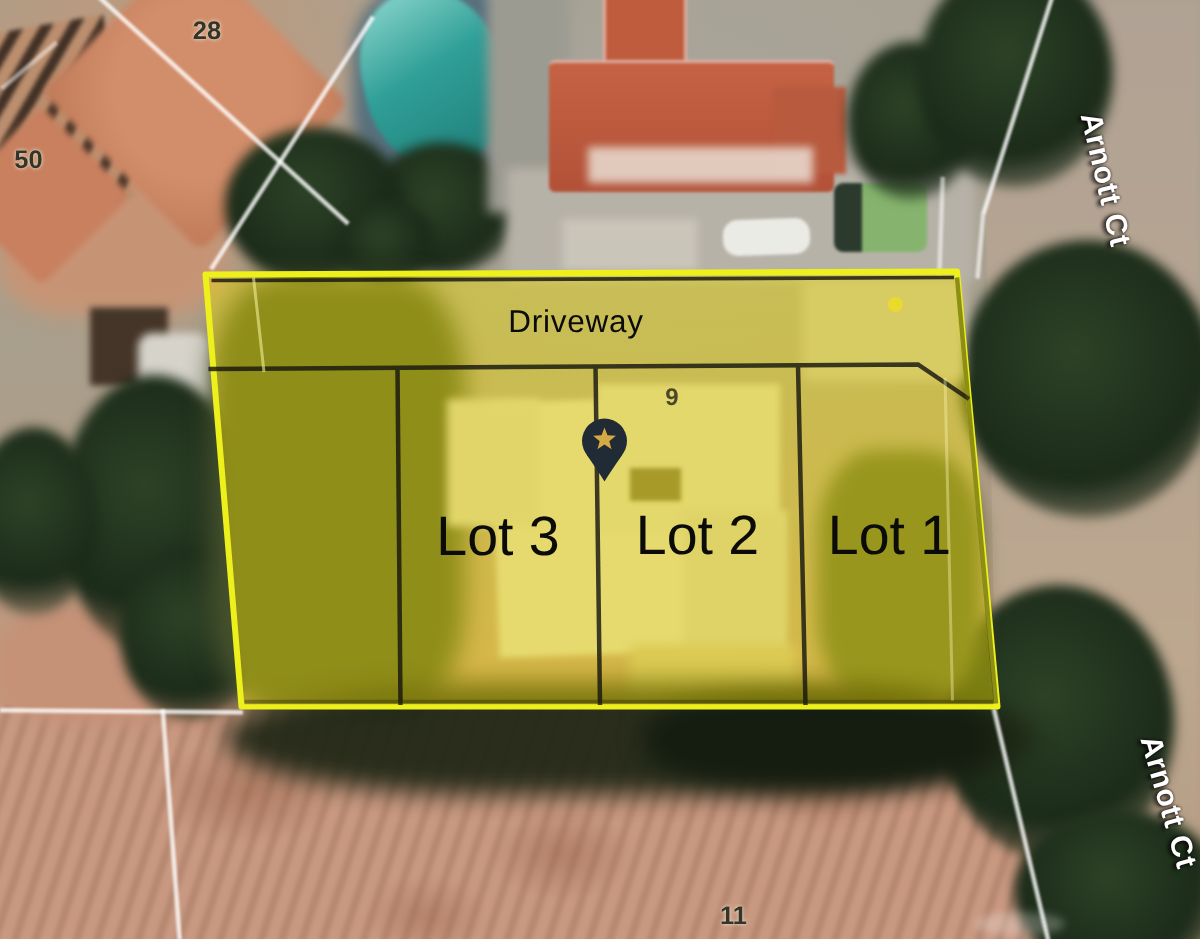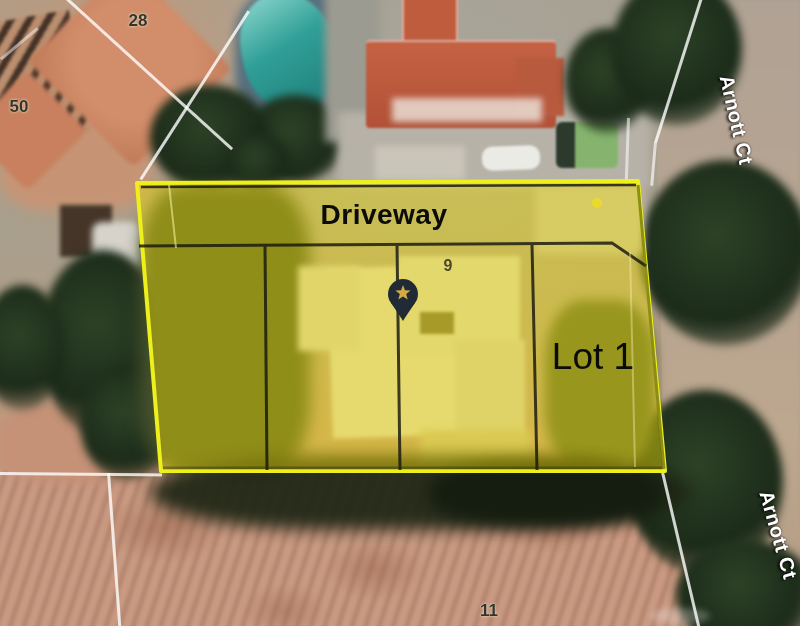--- a/index.html
+++ b/index.html
@@ -19,21 +19,21 @@
       linear-gradient(180deg,#a6a08f 0%,#a79f8d 35%,#b49d85 60%,#c2997d 100%);
   }
   .tree{
     background:radial-gradient(circle at 45% 40%, #2d4227 0%, #1b2b19 60%, rgba(18,30,16,0) 100%);
     border-radius:50%;filter:blur(4px);
   }
   .wline{position:absolute;height:3px;background:rgba(255,255,255,.8);transform-origin:0 0;filter:blur(.7px);}
   .overlay-svg{position:absolute;left:0;top:0;}
   .ov-fill{fill:rgba(246,227,0,0.42);stroke-linejoin:round;}
   .lbl{position:absolute;transform:translate(-50%,-50%);color:#0b0b09;white-space:nowrap;}
-  .driveway{font-size:28px;font-weight:700;letter-spacing:.5px;}
+  .driveway{font-size:21px;font-weight:400;letter-spacing:.5px;}
   .lot{font-size:37px;font-weight:500;}
   .lot4{left:208px;top:360px;} .lot3{left:332px;top:358px;}
   .lot2{left:465px;top:357px;} .lot1{left:593px;top:357px;}
   .driveway{left:384px;top:215px;}
   .parcel{
     position:absolute;transform:translate(-50%,-50%);
     font-size:17px;font-weight:bold;color:#35342b;
     text-shadow:0 0 3px rgba(235,225,200,.95),0 0 1px rgba(235,225,200,.9);
     white-space:nowrap;
   }
@@ -144,20 +144,22 @@
     <line x1="630" y1="252" x2="635" y2="467" stroke="rgba(250,245,180,.4)" stroke-width="2"></line>
     <circle cx="597" cy="203" r="5" fill="#e9da2d"></circle>
     <g>
       <circle cx="403" cy="294" r="15" fill="#202b35"></circle>
       <path d="M391,303 Q400,316 403,321 Q406,316 415,303 Z" fill="#202b35"></path>
       <polygon fill="#d5a944" points="403,285 405,290.2 410.6,290.5 406.2,294.1 407.7,299.5 403,296.4 398.3,299.5 399.8,294.1 395.4,290.5 401,290.2"></polygon>
     </g>
   </svg>
 
   <div class="lbl driveway">Driveway</div>
+  <div class="lbl lot lot3">Lot 3</div>
+  <div class="lbl lot lot2">Lot 2</div>
   <div class="lbl lot lot1">Lot 1</div>
 
   <div class="parcel p28">28</div>
   <div class="parcel p30">50</div>
   <div class="parcel p9">9</div>
   <div class="parcel p11">11</div>
 
   <div class="street street-top">Arnott Ct</div>
   <div class="street street-bottom">Arnott Ct</div>
 

